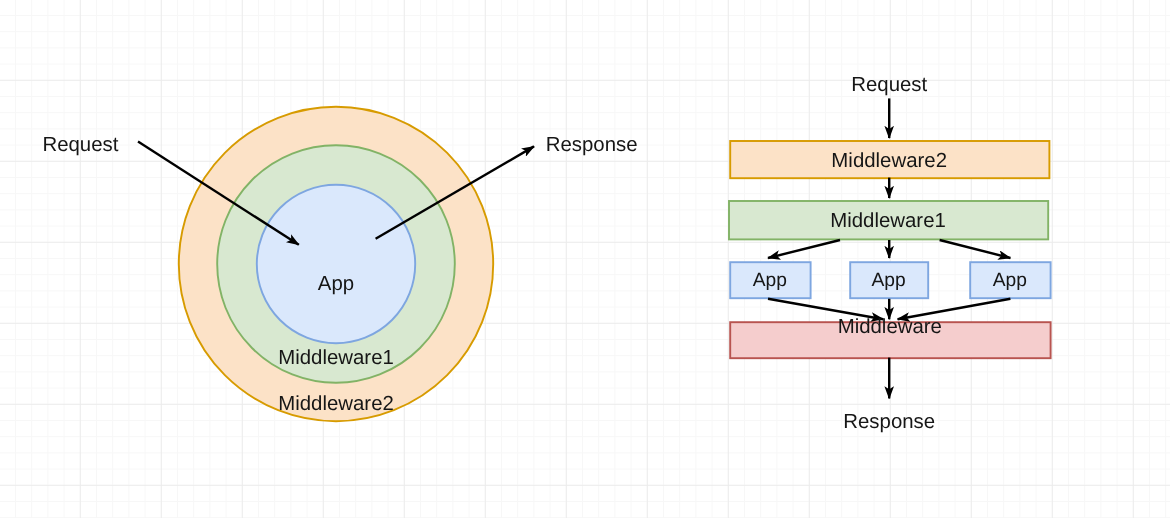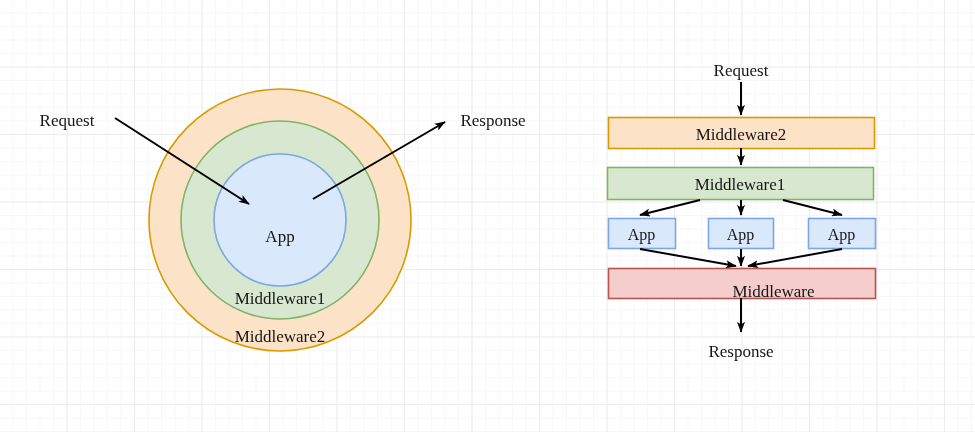--- a/index.html
+++ b/index.html
@@ -24,21 +24,21 @@
   }
   #vector {
     position: absolute;
     left: 0; top: 0;
     width: 975px;
     height: 432px;
   }
   .lbl {
     position: absolute;
     color: #161616;
-    font-family: Liberation Serif, serif;
+    font-family: Liberation Sans, sans-serif;
     font-size: 17px;
     line-height: 17px;
     white-space: nowrap;
     text-align: center;
     transform: translate(-50%, -50%);
     pointer-events: none;
   }
   .lbl.sm { font-size: 16px; }
 </style>
 </head>
@@ -89,15 +89,15 @@
   <div class="lbl" id="onion-label-response" style="left: 493px; top: 120px;">Response</div>
 
   <div class="lbl" id="pipeline-label-request" style="left: 741px; top: 70px;">Request</div>
   <div class="lbl" id="pipeline-label-response" style="left: 741px; top: 351px;">Response</div>
 
   <div class="lbl" id="box-label-0" style="left: 741px; top: 133.5px;">Middleware2</div>
   <div class="lbl" id="box-label-1" style="left: 740px; top: 184px;">Middleware1</div>
   <div class="lbl sm" id="box-label-2" style="left: 641.5px; top: 234px;">App</div>
   <div class="lbl sm" id="box-label-3" style="left: 740.5px; top: 234px;">App</div>
   <div class="lbl sm" id="box-label-4" style="left: 841.5px; top: 234px;">App</div>
-  <div class="lbl" id="box-label-5" style="left: 741.5px; top: 291px; margin-left: 32px;">Middleware</div>
+  <div class="lbl" id="box-label-5" style="left: 741.5px; top: 272px;">Middleware</div>
 
 </div>
 
 </body></html>

